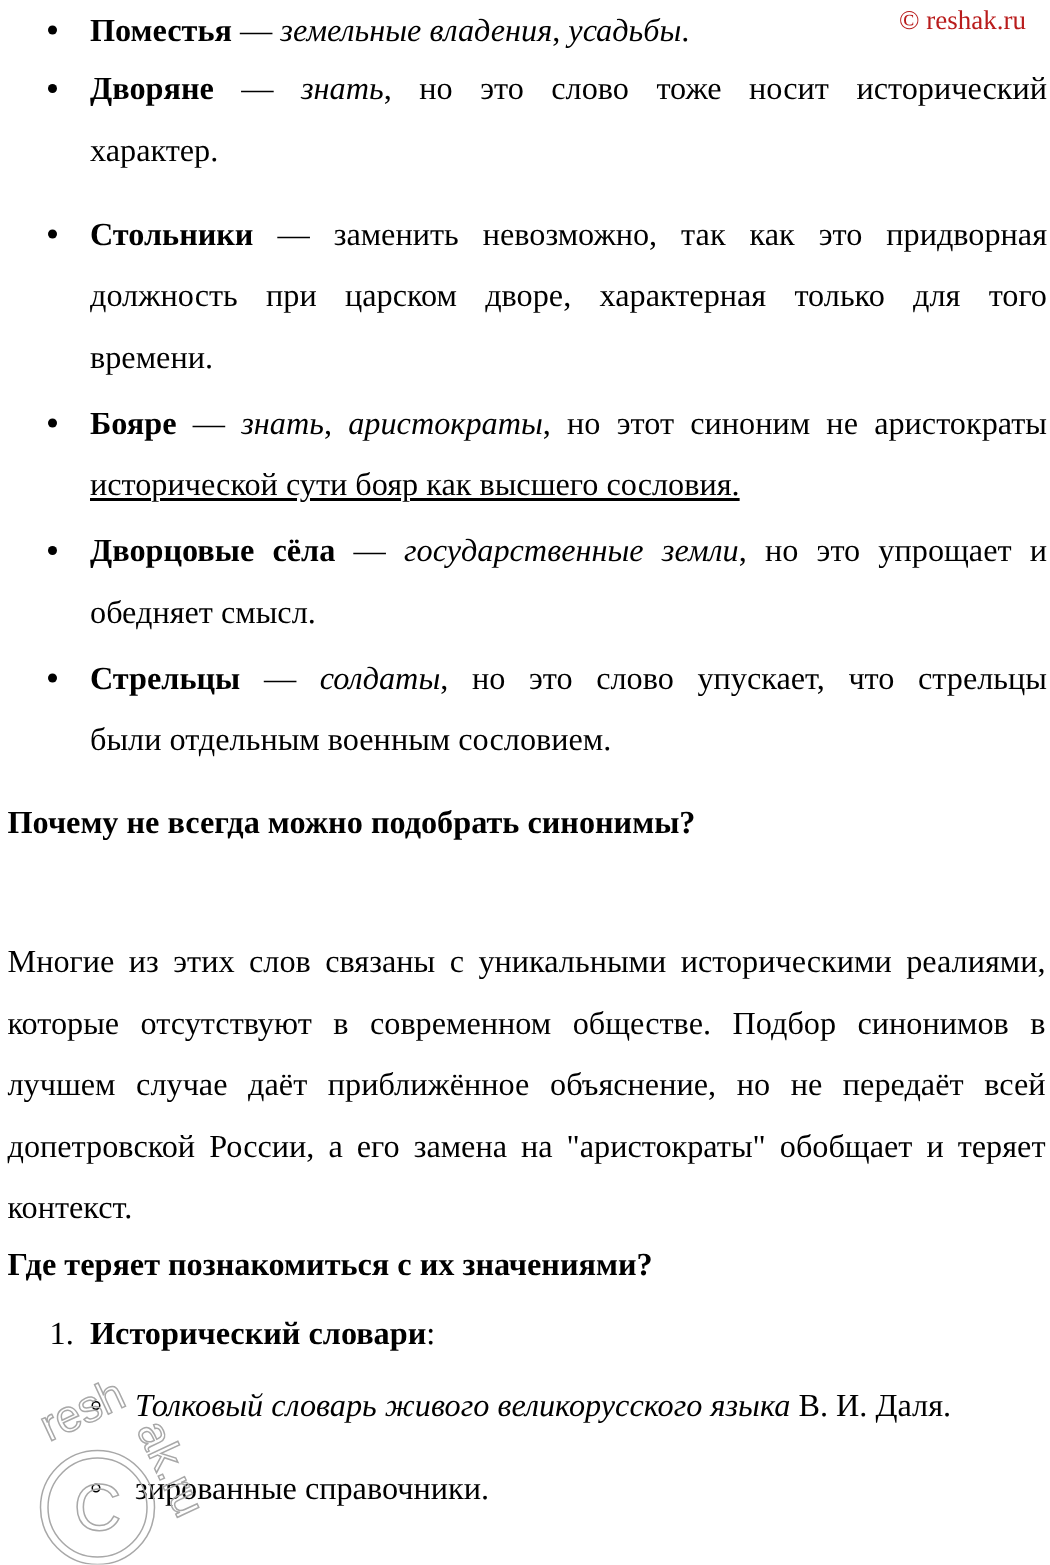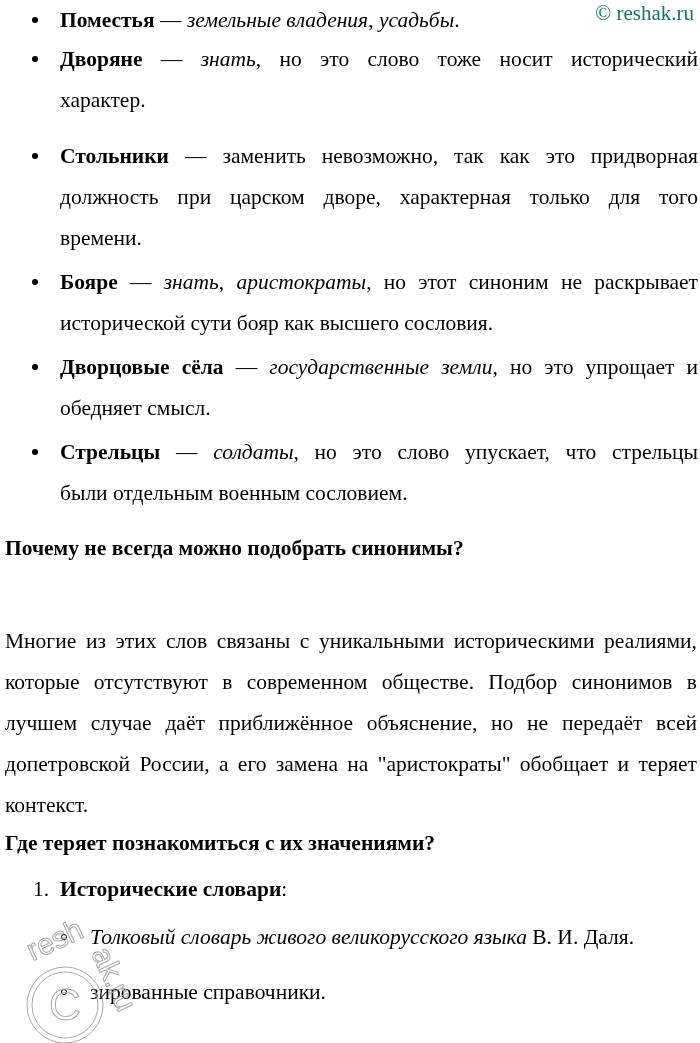--- a/index.html
+++ b/index.html
@@ -17,25 +17,25 @@
       font-size: 21.5px;
     }
     .page {
       position: absolute;
       left: 0; top: 0;
       width: 700px;
       height: 1043px;
     }
     .copyright {
       position: absolute;
-      right: 6px;
+      right: 16px;
       top: 0px;
-      font-size: 21px;
+      font-size: 18px;
       line-height: 26px;
-      color: #0f766e;
+      color: #b91c1c;
     }
     ul.bullets {
       list-style: none;
       margin: 0;
       padding: 0;
       position: absolute;
       left: 0;
       top: 0;
       width: 700px;
     }
@@ -164,22 +164,22 @@
     <div style="position:absolute;left:60px;width:638px;line-height:41px;">
       <span style="display:block;white-space:nowrap;text-align:justify;text-align-last:justify;height:41px;"><b>Стольники</b><span> — </span><span>заменить невозможно, так как это придворная</span></span>
       <span style="display:block;white-space:nowrap;text-align:justify;text-align-last:justify;height:41px;">должность при царском дворе, характерная только для того</span>
       <span style="display:block;height:41px;">времени.</span>
     </div>
   </div>
 
   <div style="position:absolute;left:0;top:262px;width:700px;">
     <span class="dot" style="position:absolute;left:32px;top:17px;width:6px;height:6px;border-radius:50%;background:#000;"></span>
     <div style="position:absolute;left:60px;width:638px;line-height:41px;">
-      <span style="display:block;white-space:nowrap;text-align:justify;text-align-last:justify;height:41px;"><b>Бояре</b><span> — </span><i>знать</i><span>, </span><i>аристократы</i><span>, но этот синоним не раскрывает</span></span>
-      <span style="display:block;height:41px;">исторической сути бояр как высшего сословия.</span>
+      <span style="display:block;white-space:nowrap;text-align:justify;text-align-last:justify;height:41px;"><b>Бояре</b><span> — </span><i>знать</i><span>, </span><i>аристократы</i><span>, но этот синоним не аристократы</span></span>
+      <span style="display:block;height:41px;text-decoration:underline;">исторической сути бояр как высшего сословия.</span>
     </div>
   </div>
 
   <div style="position:absolute;left:0;top:347px;width:700px;">
     <span class="dot" style="position:absolute;left:32px;top:17px;width:6px;height:6px;border-radius:50%;background:#000;"></span>
     <div style="position:absolute;left:60px;width:638px;line-height:41px;">
       <span style="display:block;white-space:nowrap;text-align:justify;text-align-last:justify;height:41px;"><b>Дворцовые сёла</b><span> — </span><i>государственные земли</i><span>, но это упрощает и</span></span>
       <span style="display:block;height:41px;">обедняет смысл.</span>
     </div>
   </div>
@@ -200,21 +200,21 @@
     <span class="line">лучшем случае даёт приближённое объяснение, но не передаёт всей</span>
     <span class="line">допетровской России, а его замена на "аристократы" обобщает и теряет</span>
     <span class="line last">контекст.</span>
   </div>
 
   <div class="heading" style="top:830px;">Где теряет познакомиться с их значениями?</div>
 
   <div class="numbered" style="top:874px;">
     <div class="num-item">
       <span class="num">1.</span>
-      <b>Исторические словари</b><span>:</span>
+      <b>Исторический словари</b><span>:</span>
     </div>
   </div>
 
   <div class="sub-list" style="top:917px;">
     <div class="sub-item">
       <span class="circ"></span>
       <span class="line last"><i>Толковый словарь живого великорусского языка</i><span> В. И. Даля.</span></span>
     </div>
     <div class="sub-item" style="margin-top:14px;">
       <span class="circ"></span>

